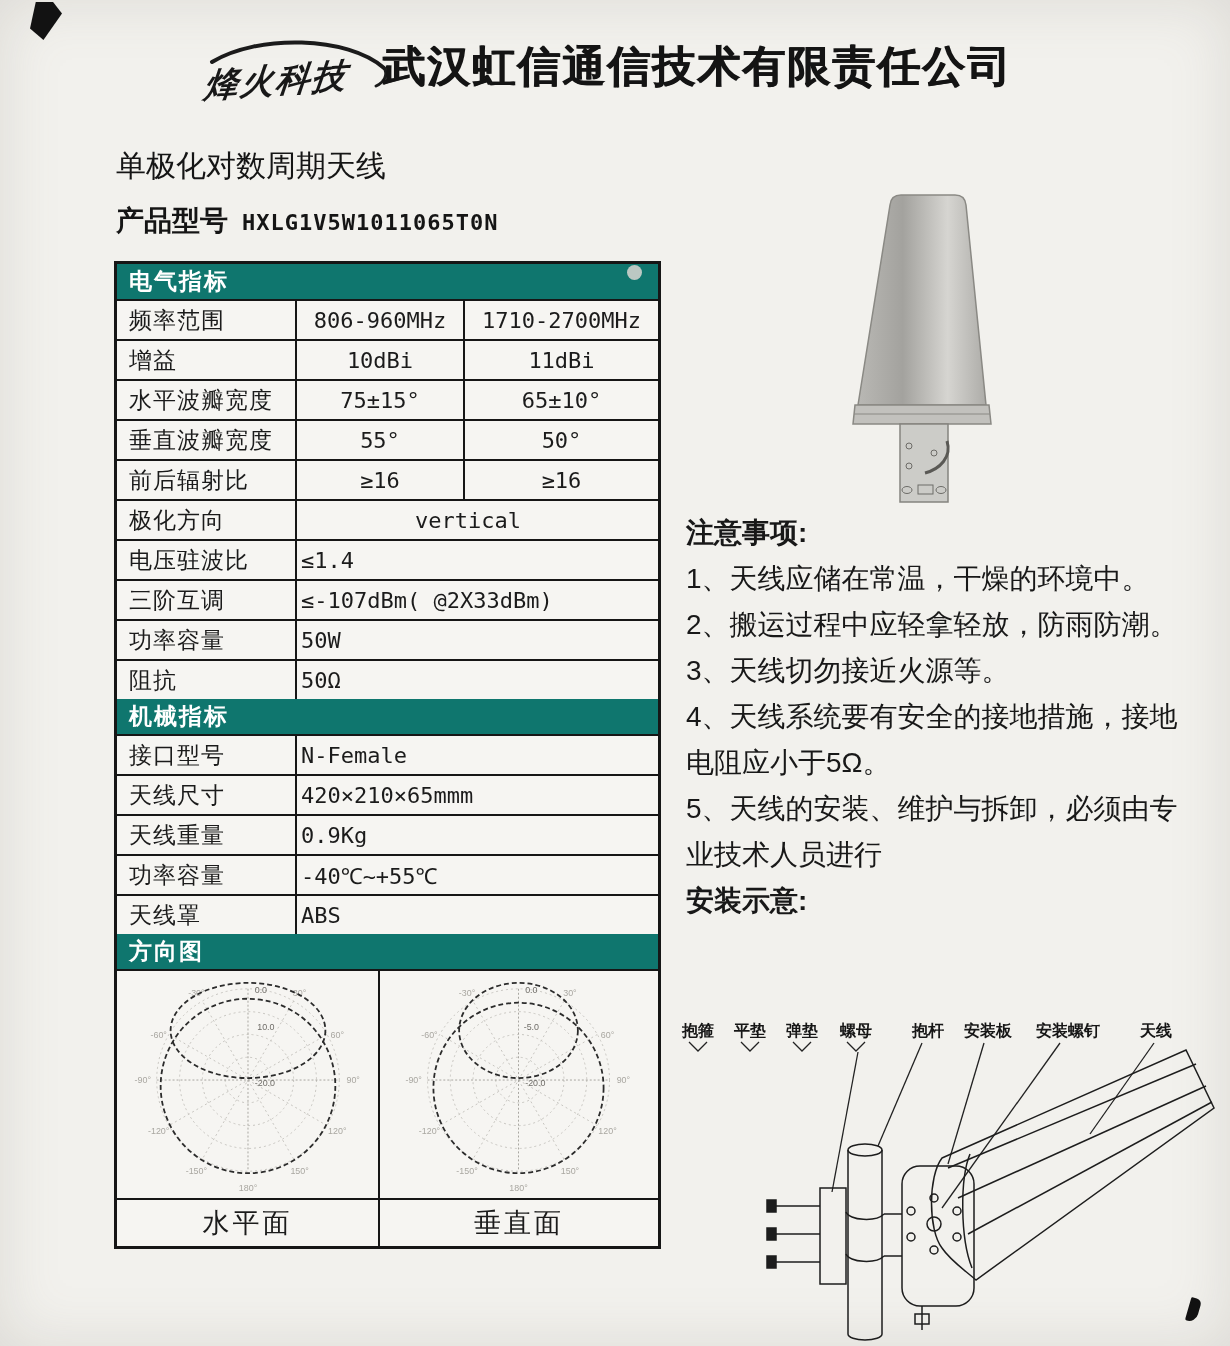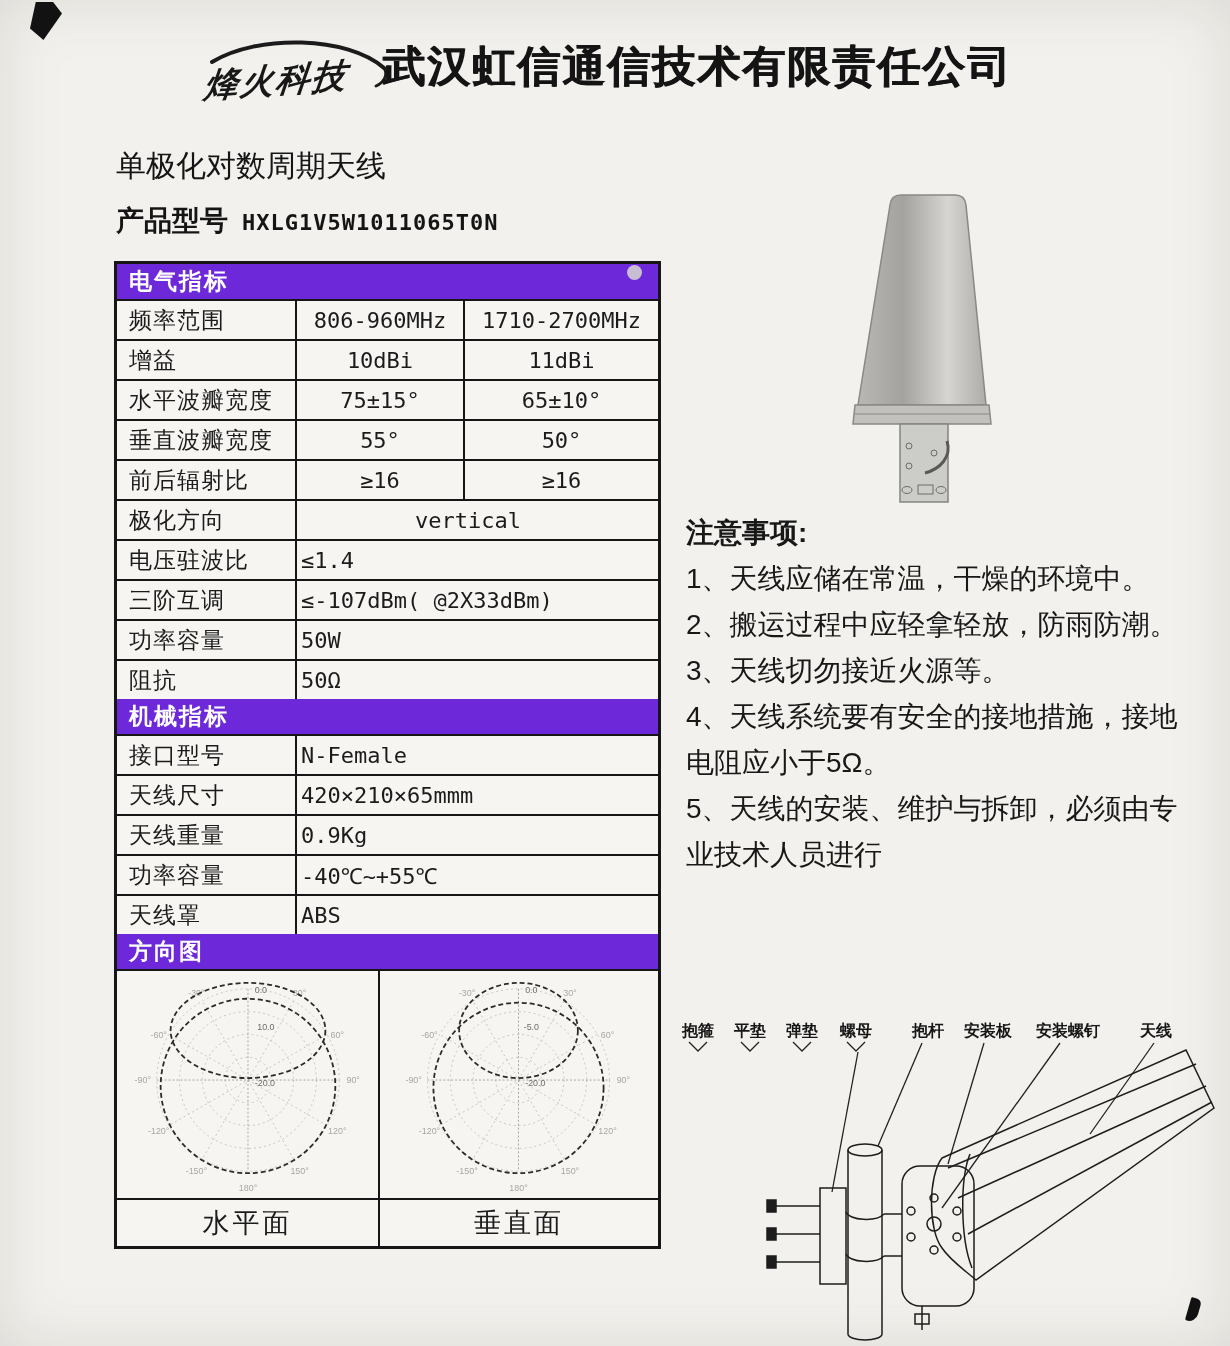--- a/index.html
+++ b/index.html
@@ -11,21 +11,21 @@
   .logo-text{position:absolute;left:6px;top:28px;font-size:34px;font-weight:bold;font-style:italic;
              transform:rotate(-4deg) skewX(-10deg);letter-spacing:2px;color:#181818;}
   .logo-swoosh{position:absolute;left:0;top:2px;}
   .company{position:absolute;left:382px;top:38px;font-size:43px;font-weight:900;letter-spacing:2px;
            color:#141414;text-shadow:1px 0 0 #141414;white-space:nowrap;}
   .title{position:absolute;left:116px;top:146px;font-size:30px;font-weight:normal;color:#151515;}
   .model-line{position:absolute;left:116px;top:202px;font-size:28px;font-weight:bold;color:#151515;}
   .model-line .mono{font-family:"DejaVu Sans Mono",monospace;font-weight:bold;margin-left:14px;letter-spacing:1px;}
   
   .spec-table{position:absolute;left:114px;top:261px;width:547px;border:3px solid #161616;background:#f6f5f2;box-sizing:border-box;}
-  .bar{position:relative;height:35px;background:#6d28d9;color:#fff;font-size:23px;font-weight:bold;
+  .bar{position:relative;height:35px;background:#0f766e;color:#fff;font-size:23px;font-weight:bold;
        display:flex;align-items:center;padding-left:12px;letter-spacing:2px;box-sizing:border-box;}
   .bar-dot{position:absolute;right:16px;top:1px;width:15px;height:15px;border-radius:50%;background:#d9d7d2;opacity:.85;}
   .row{display:flex;height:40px;border-top:2px solid #161616;box-sizing:border-box;font-size:23px;align-items:stretch;}
   .row:first-of-type{border-top:none;}
   .c{display:flex;align-items:center;box-sizing:border-box;}
   .c.lbl{width:180px;padding-left:12px;border-right:2px solid #161616;letter-spacing:1px;}
   .c.v1{width:168px;justify-content:center;border-right:2px solid #161616;}
   .c.v2{flex:1;justify-content:center;}
   .c.single{flex:1;padding-left:4px;}
   .c.single.centered{padding-left:118px;}
@@ -268,20 +268,21 @@
     <ellipse cx="113" cy="307" rx="5" ry="3.5" fill="none" stroke="#6d6c68"></ellipse>
   </svg>
 
   <div class="notes">
     <p class="head">注意事项:</p>
     <p>1、天线应储在常温，干燥的环境中。</p>
     <p>2、搬运过程中应轻拿轻放，防雨防潮。</p>
     <p>3、天线切勿接近火源等。</p>
     <p>4、天线系统要有安全的接地措施，接地电阻应小于5Ω。</p>
     <p>5、天线的安装、维护与拆卸，必须由专业技术人员进行</p>
+    <p class="head">安装示意:</p>
   </div>
 
   <svg class="install-fig" width="560" height="330" viewBox="0 0 560 330">
     <g font-size="16" font-weight="bold" fill="#161616" text-anchor="middle">
       <text x="28" y="20">抱箍</text>
       <text x="80" y="20">平垫</text>
       <text x="132" y="20">弹垫</text>
       <text x="186" y="20">螺母</text>
       <text x="258" y="20">抱杆</text>
       <text x="318" y="20">安装板</text>

